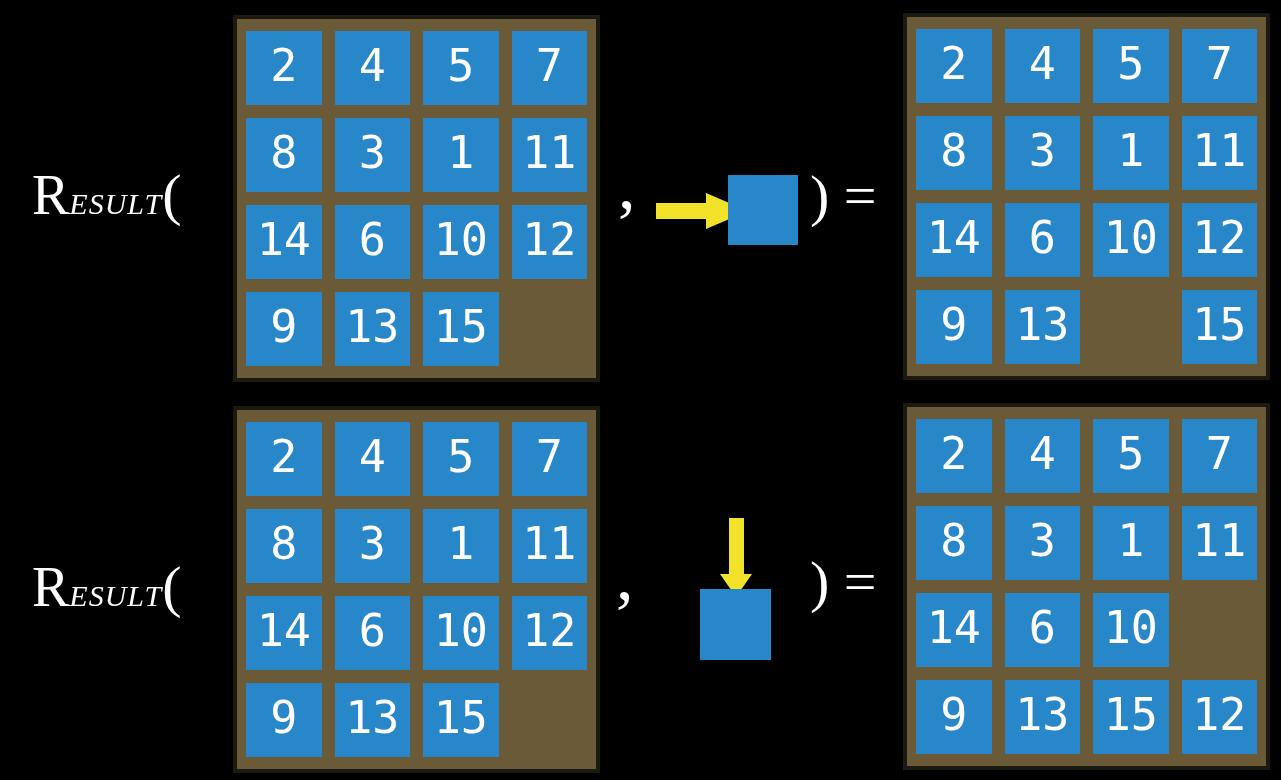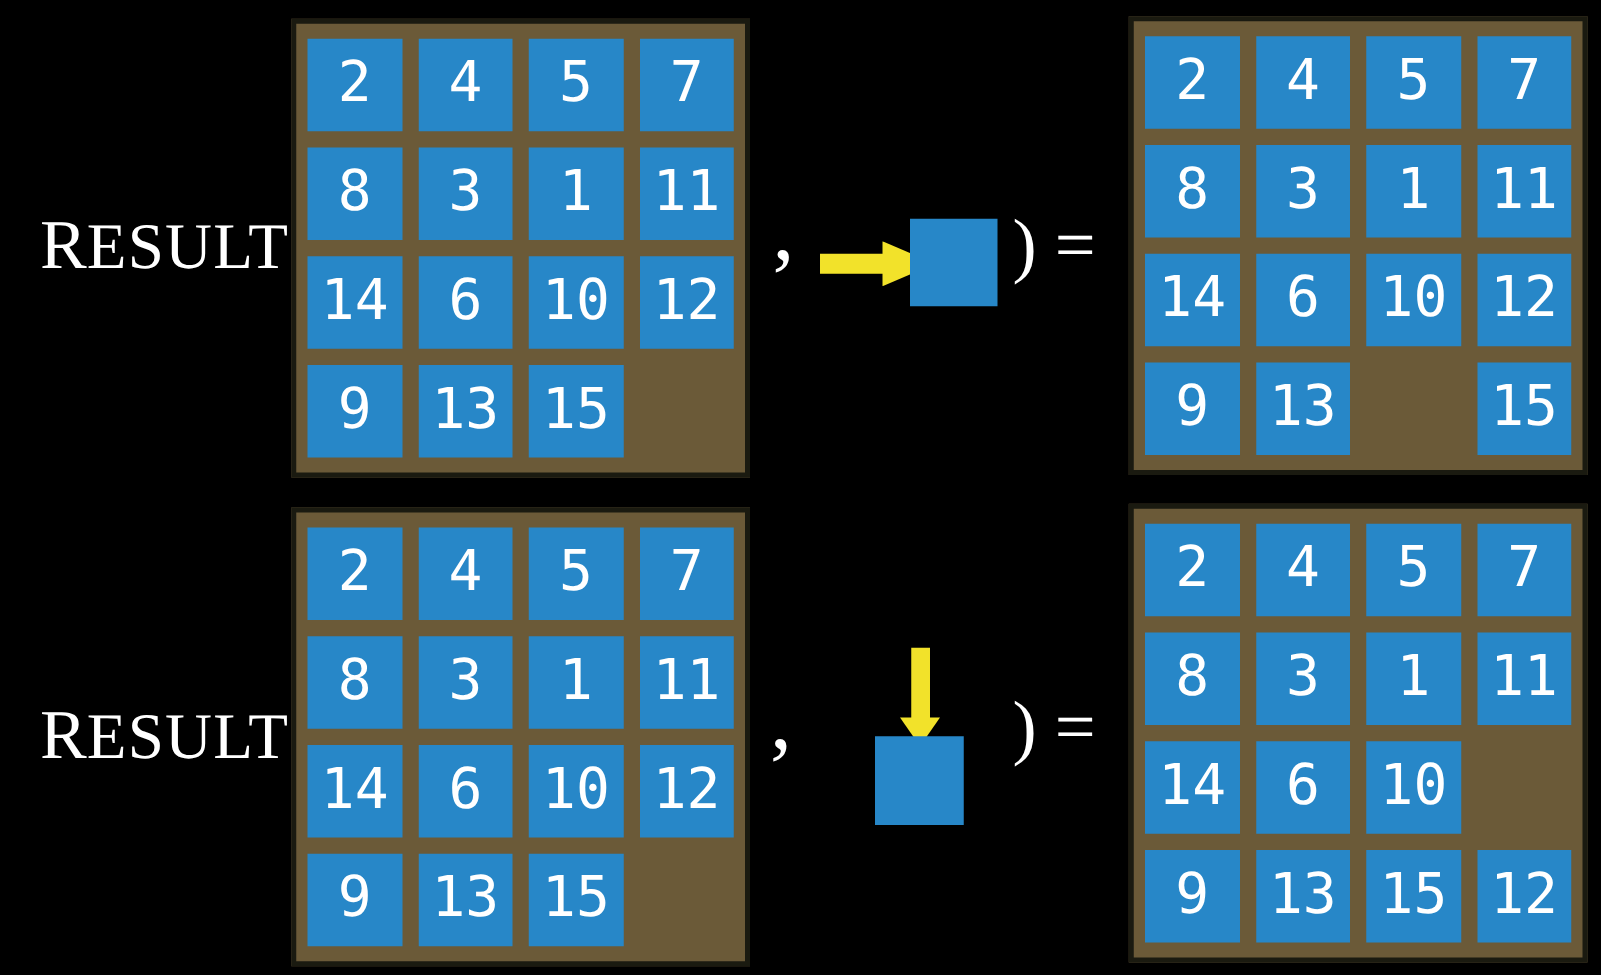--- a/index.html
+++ b/index.html
@@ -13,21 +13,21 @@
   }
 
   
   .fn-label {
     position: absolute;
     color: var(--text, #fff);
     line-height: 1;
     white-space: nowrap;
   }
   .fn-label .initial { font-size: 56px; }
-  .fn-label .rest   { font-size: 52px; letter-spacing: 1px; }
+  .fn-label .rest   { font-size: 30px; letter-spacing: 1px; font-style: italic; }
   .fn-label .paren  { font-size: 58px; }
 
   .comma {
     position: absolute;
     color: var(--text, #fff);
     font-size: 70px;
     line-height: 1;
   }
   .paren-eq {
     position: absolute;

